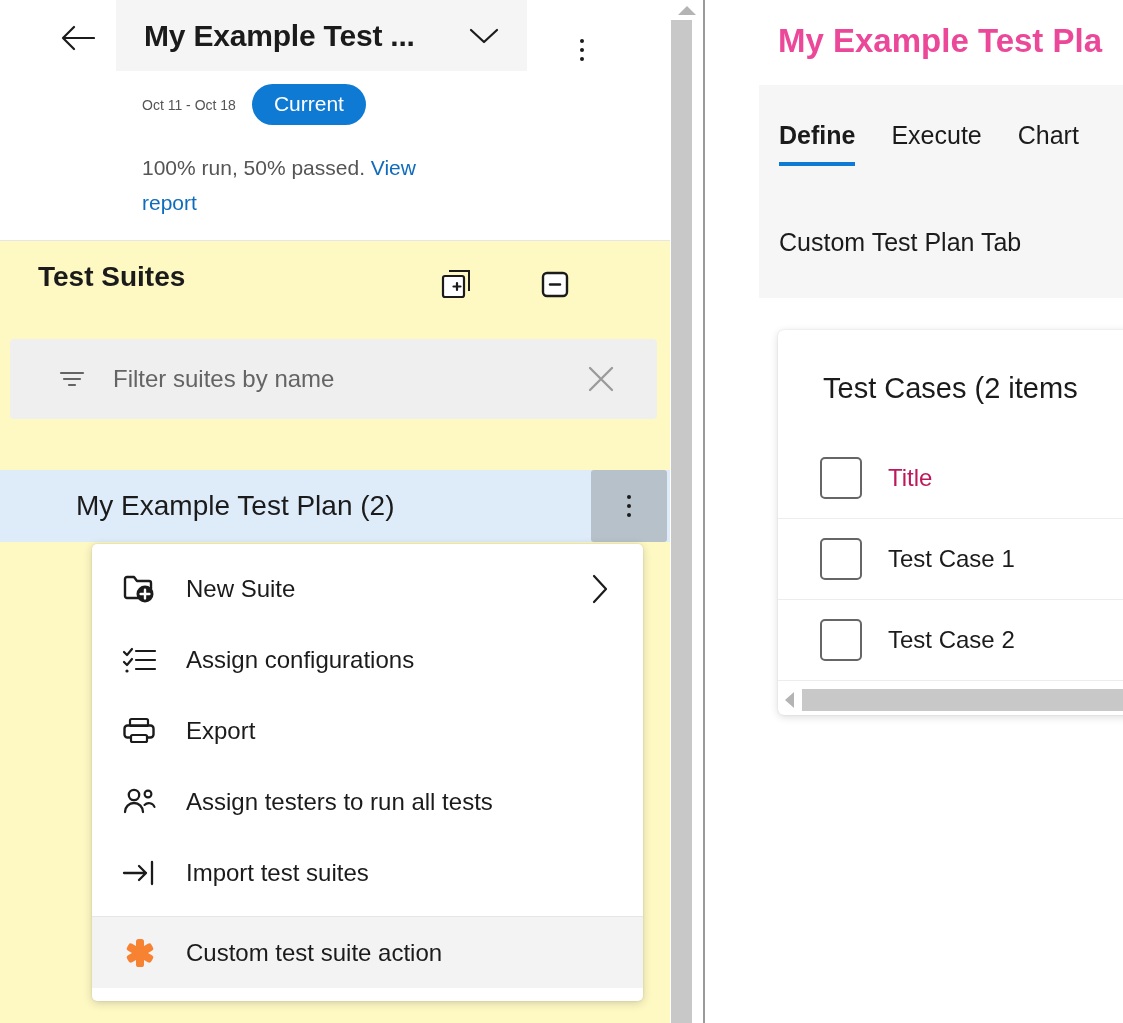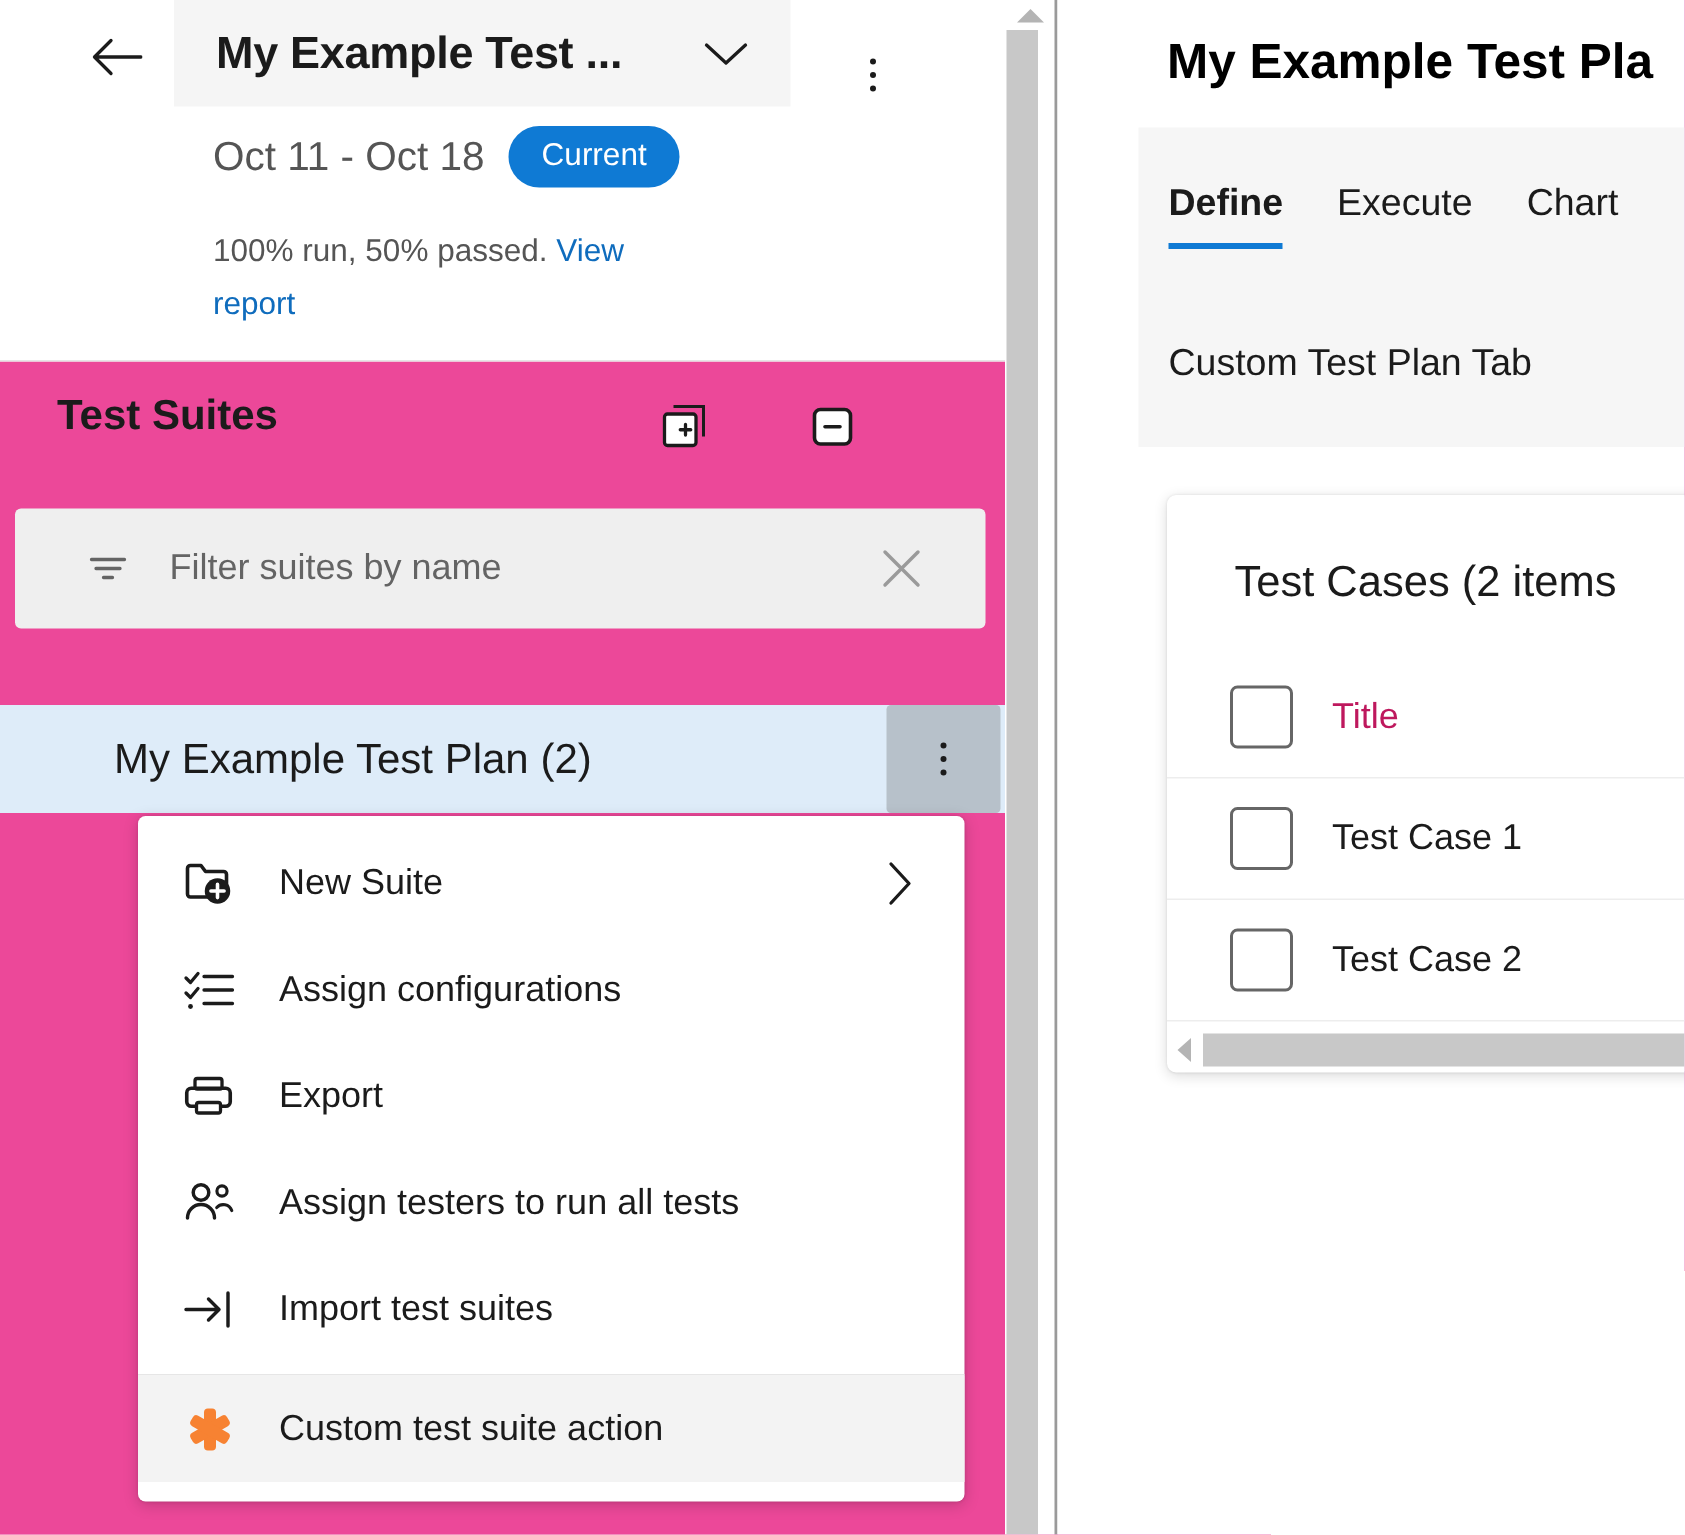--- a/index.html
+++ b/index.html
@@ -15,21 +15,21 @@
     overflow: hidden;
     position: relative;
   }
 
   
   #left-pane {
     position: absolute;
     left: 0; top: 0;
     width: 670px;
     height: 1023px;
-    background: #ec4899;
+    background: #fef9c3;
     overflow: hidden;
   }
 
   
   #plan-header {
     position: absolute;
     left: 0; top: 0;
     width: 670px;
     height: 240px;
     border-bottom: 1px solid #e6e6e6;
@@ -90,21 +90,21 @@
   }
 
   #plan-dates-row {
     position: absolute;
     left: 142px; top: 84px;
     display: flex;
     align-items: center;
     gap: 16px;
   }
   #plan-dates {
-    font-size: 27px;
+    font-size: 14px;
     color: #555555;
     white-space: nowrap;
   }
   #plan-state-badge {
     background: #0f7ad4;
     color: #ffffff;
     font-size: 21px;
     border-radius: 999px;
     padding: 8px 22px 9px 22px;
     white-space: nowrap;
@@ -295,21 +295,21 @@
     left: 705px; top: 0;
     width: 418px; height: 1023px;
     background: #ffffff;
     overflow: hidden;
   }
   #right-plan-title {
     position: absolute;
     left: 73px; top: 22px;
     font-size: 33px;
     font-weight: 600;
-    color: #000000;
+    color: #ec4899;
     white-space: nowrap;
   }
   #right-tabbar {
     position: absolute;
     left: 54px; top: 85px;
     width: 420px;
     height: 213px;
     background: #f6f6f6;
   }
   #tab-list {

